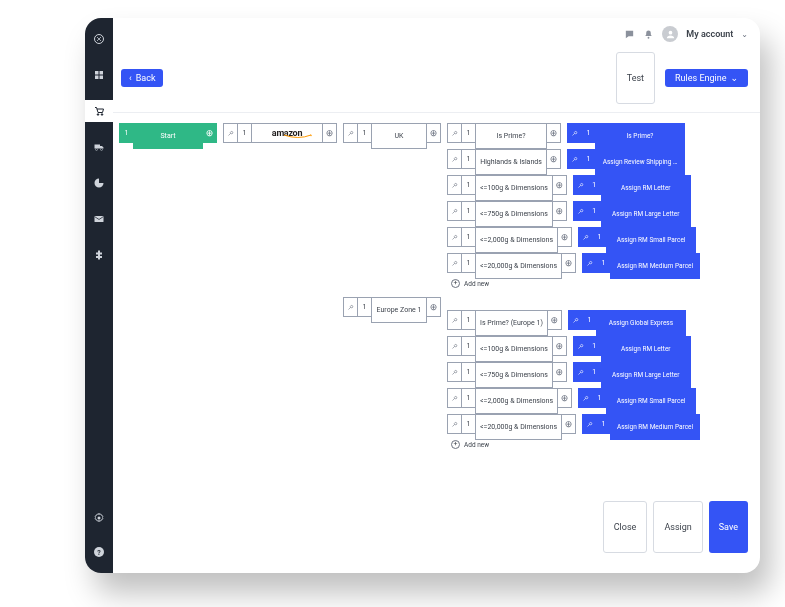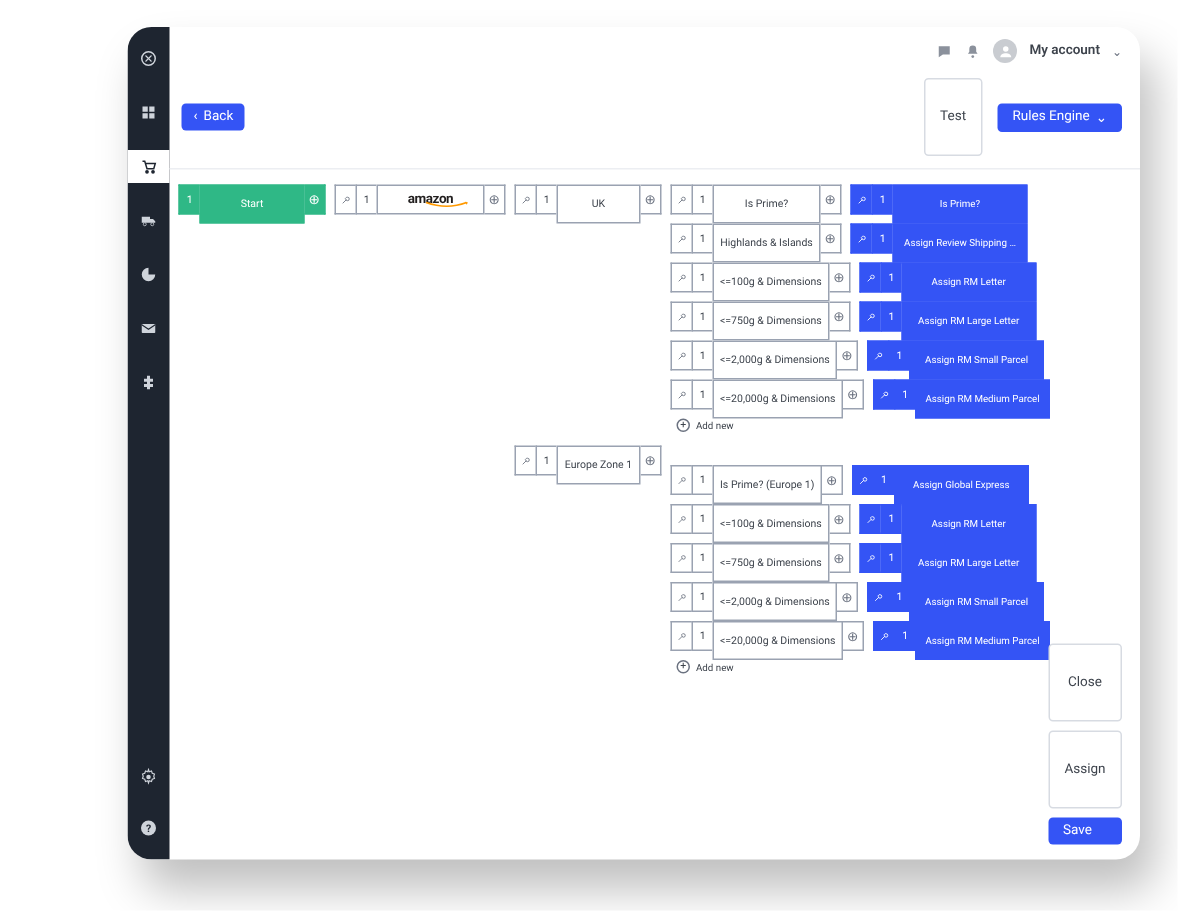--- a/index.html
+++ b/index.html
@@ -71,21 +71,21 @@
   .amazon-box { width:72px; height:20px; border:1px solid #9aa2b1; display:flex; align-items:center; justify-content:center; background:#fff; }
   .amazon-text { font-size:9px; font-weight:700; color:#221f1f; letter-spacing:-0.3px; position:relative; }
   .amazon-smile { position:absolute; left:8px; bottom:-1px; width:36px; height:5px; }
 
   .addnew { display:flex; align-items:center; gap:4px; font-size:6.5px; color:#3d434c; cursor:pointer; padding-left:4px; }
   .addnew .circ { width:9px; height:9px; border:1px solid #6b7280; border-radius:50%; display:flex; align-items:center; justify-content:center; font-size:7px; line-height:1; }
 
   .group { display:flex; flex-direction:column; gap:6px; }
   .pair { display:flex; gap:6px; }
 
-  .footerbar { position:absolute; right:12px; bottom:10px; display:flex; gap:6px;flex-direction:column; }
+  .footerbar { position:absolute; right:12px; bottom:20px; display:flex; gap:6px; }
 </style>
 </head>
 <body>
 
 <div class="shell">
   <div class="sidebar">
     <div class="nav-item">
       <svg viewBox="0 0 24 24">
           <circle cx="12" cy="12" r="9" stroke="#cfd4db" stroke-width="2" fill="none"></circle>
           <path d="M8 8l8 8M16 8l-8 8" stroke="#cfd4db" stroke-width="1.5"></path>

